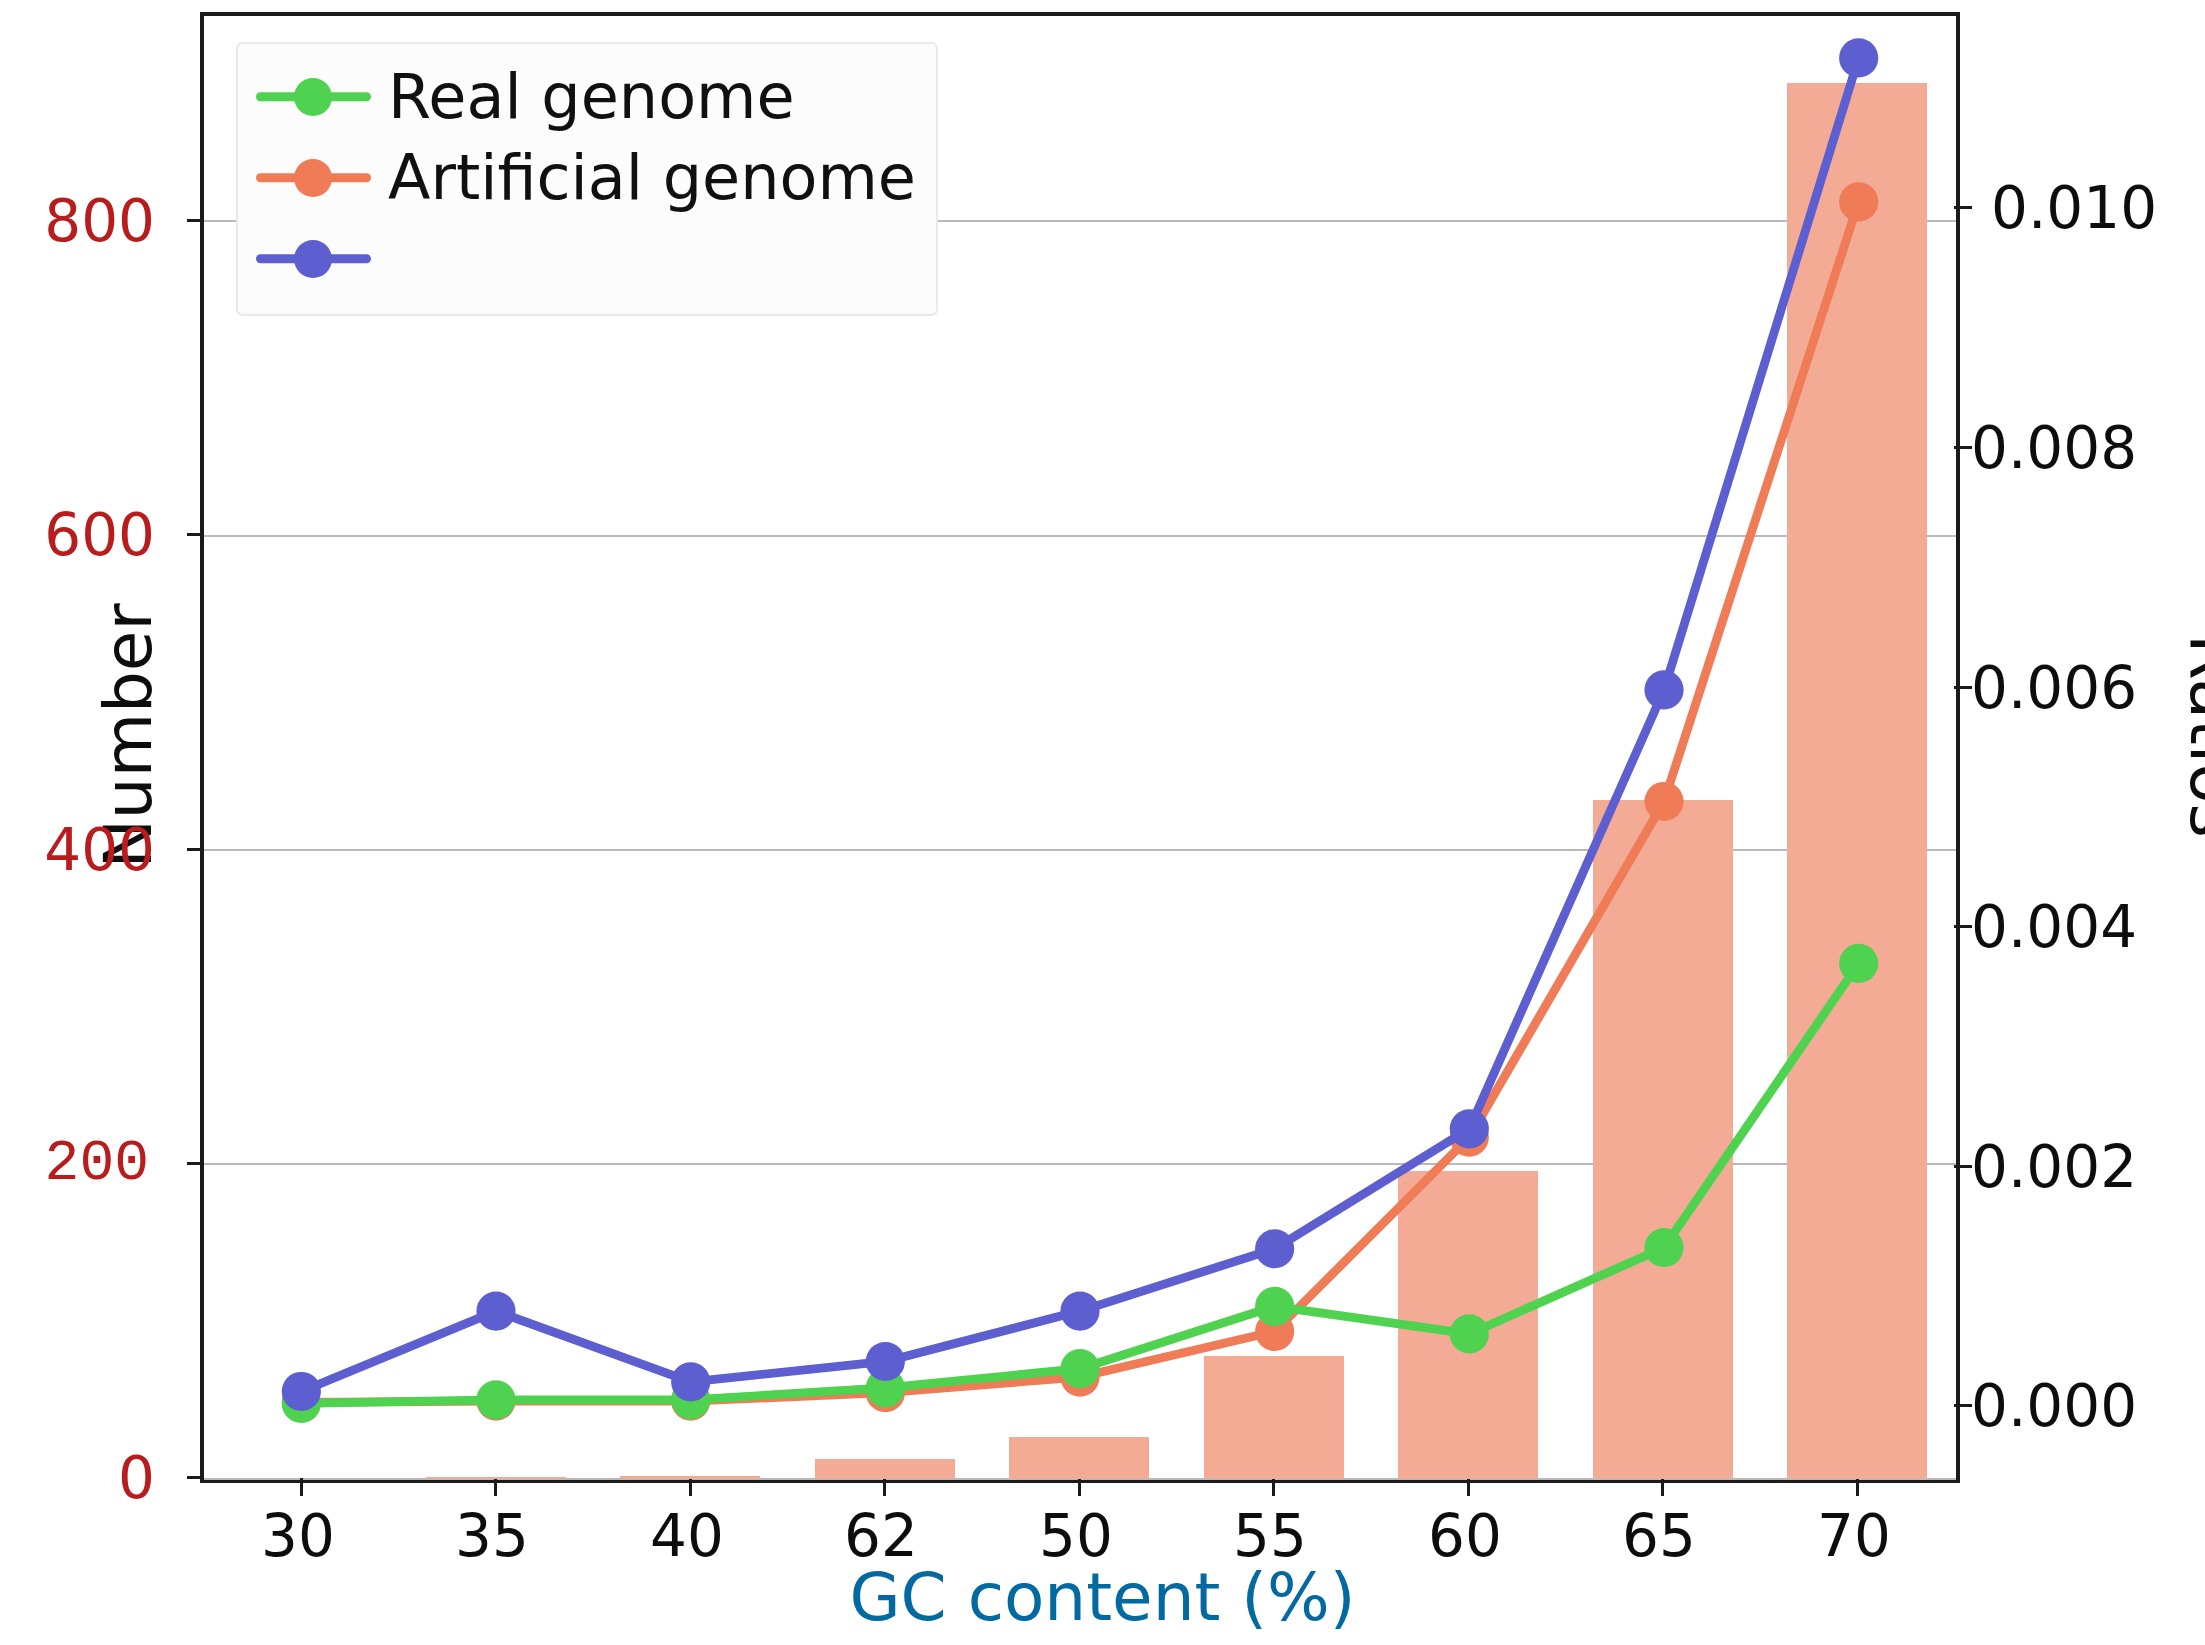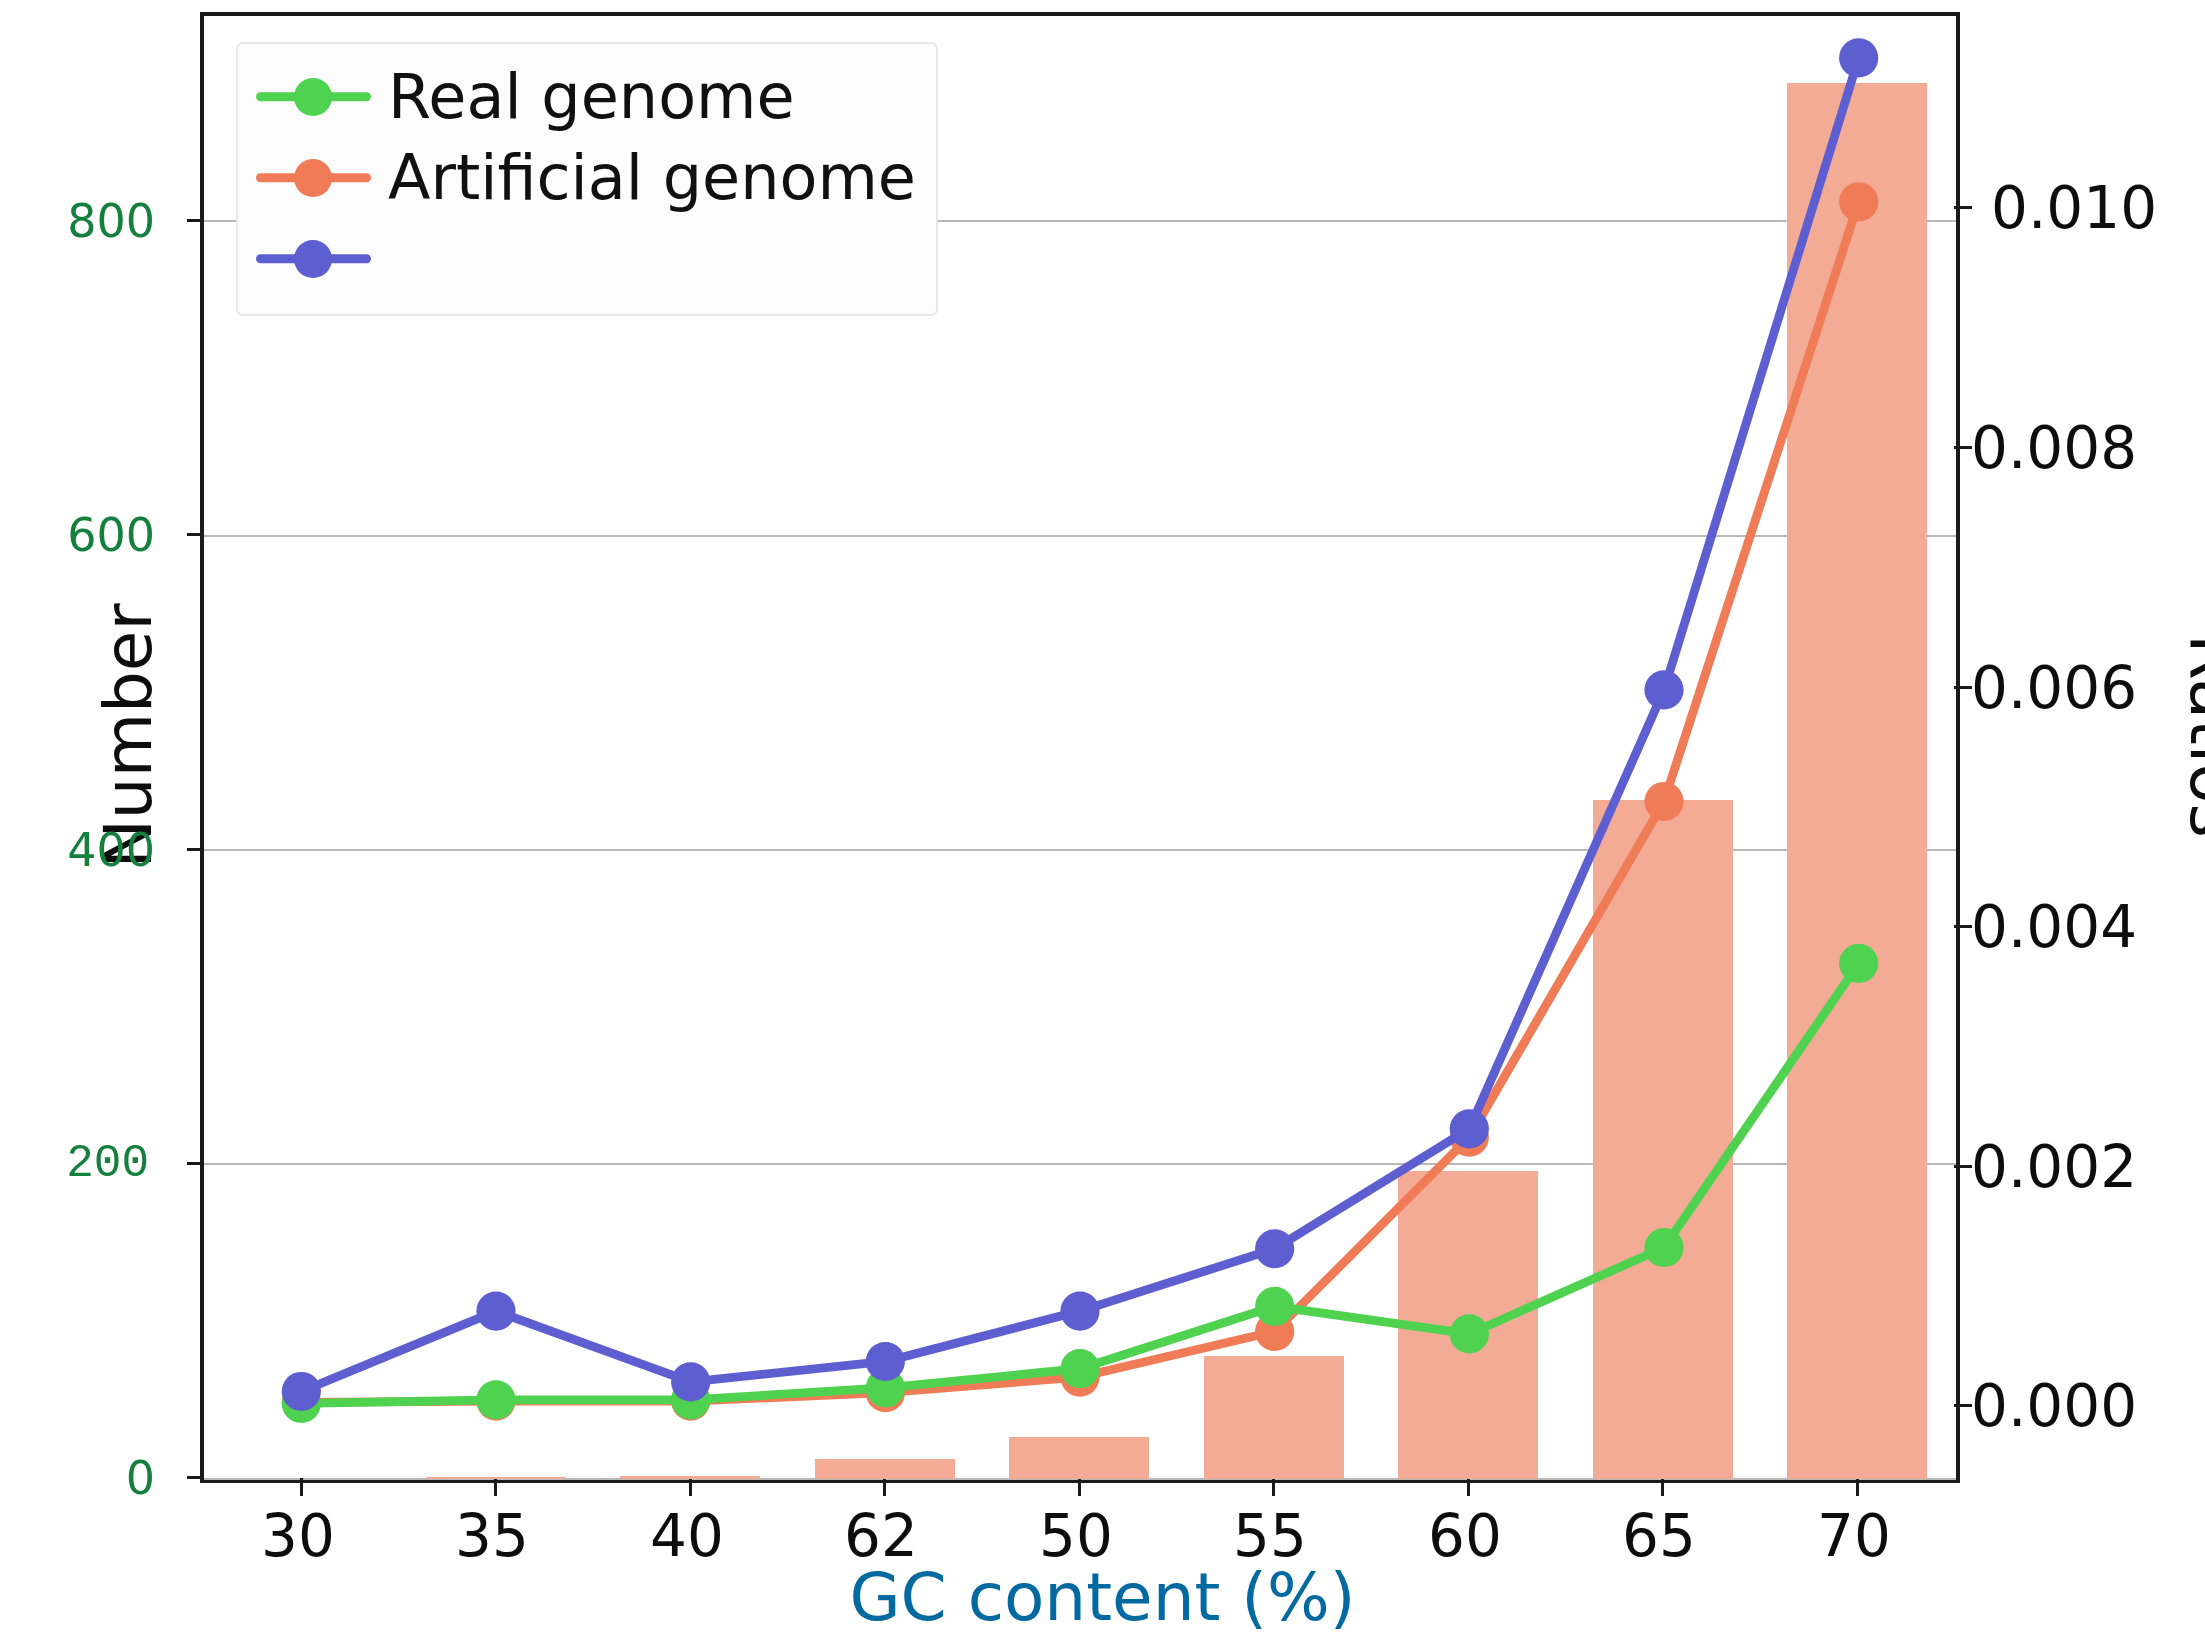--- a/index.html
+++ b/index.html
@@ -18,22 +18,22 @@
   }
   #plot-inner{position:absolute;inset:0;overflow:visible;}
 
   .gridline{position:absolute;left:0;right:0;height:2px;background:#b9b9b9;}
 
   
   .ytick-label{
     position:absolute;
     right:2px;
     text-align:right;
-    font-size:46px;
-    color:#15803d;
+    font-size:58px;
+    color:#b91c1c;
     line-height:1;
     white-space:nowrap;
     transform:translateY(-50%);
   }
   #ylabel-left{
     position:absolute;
     left:-8px;
     top:50%;
     transform:translateY(-50%) rotate(-90deg);
     transform-origin:center center;

